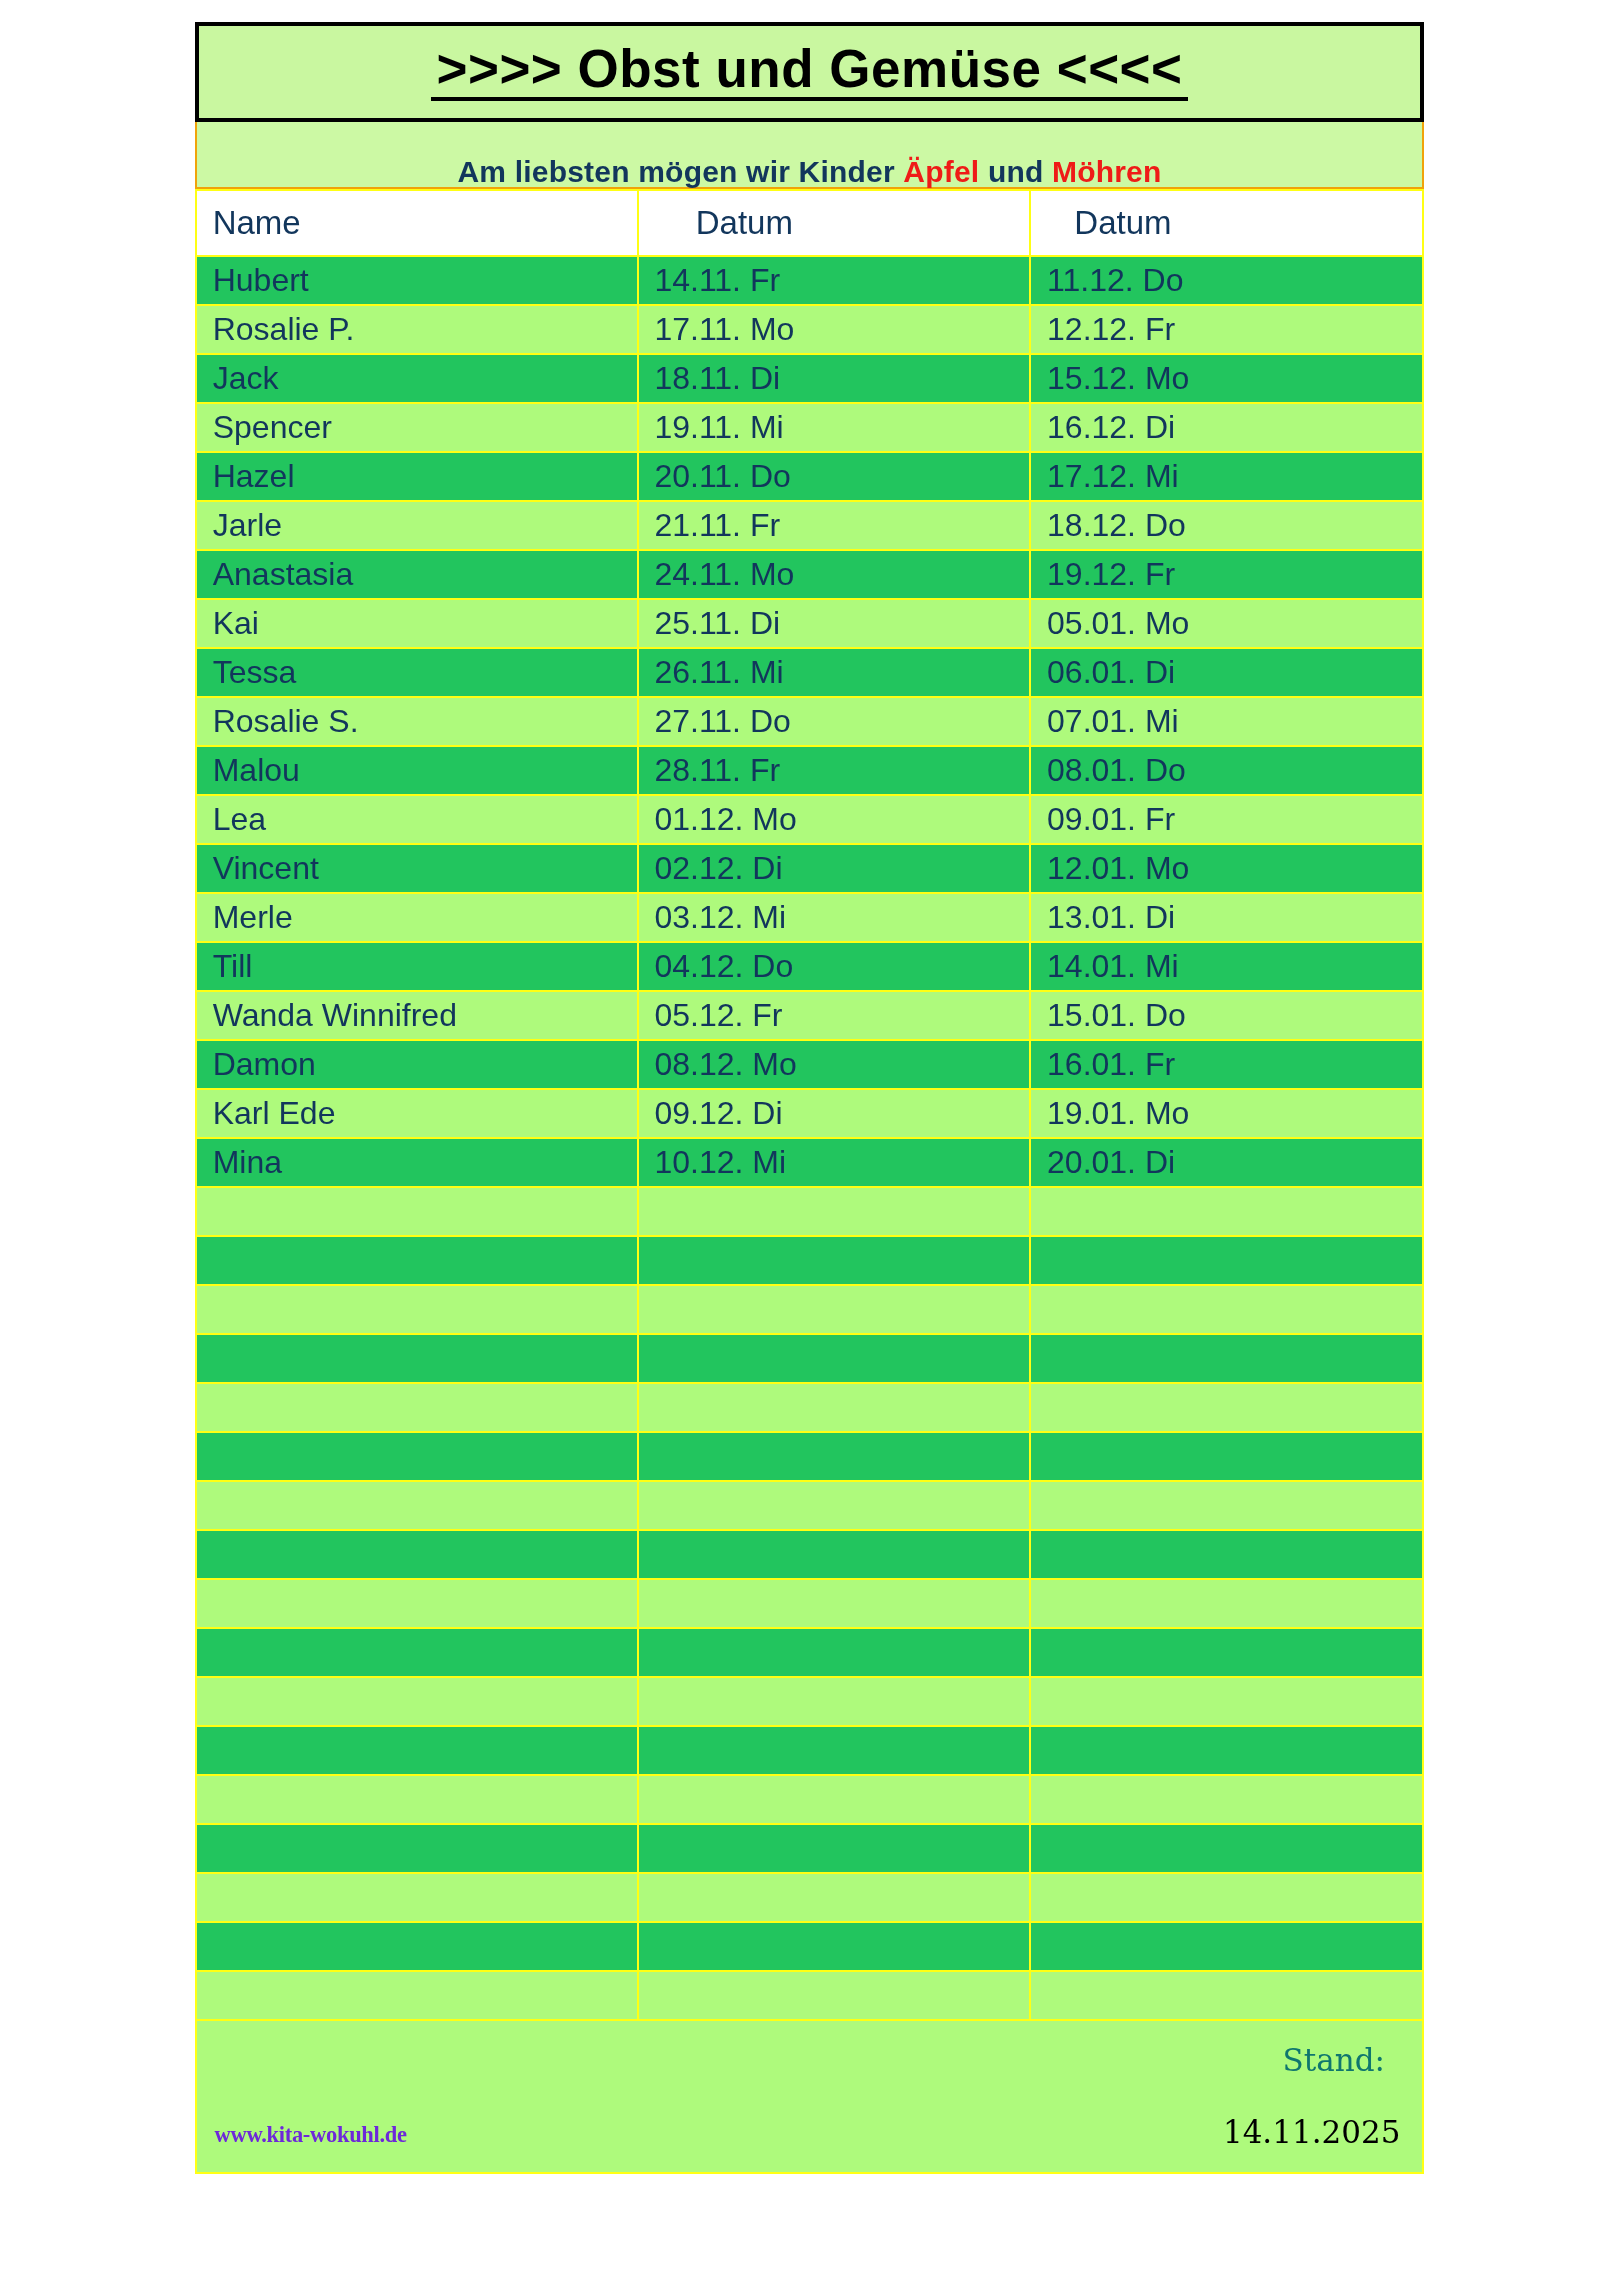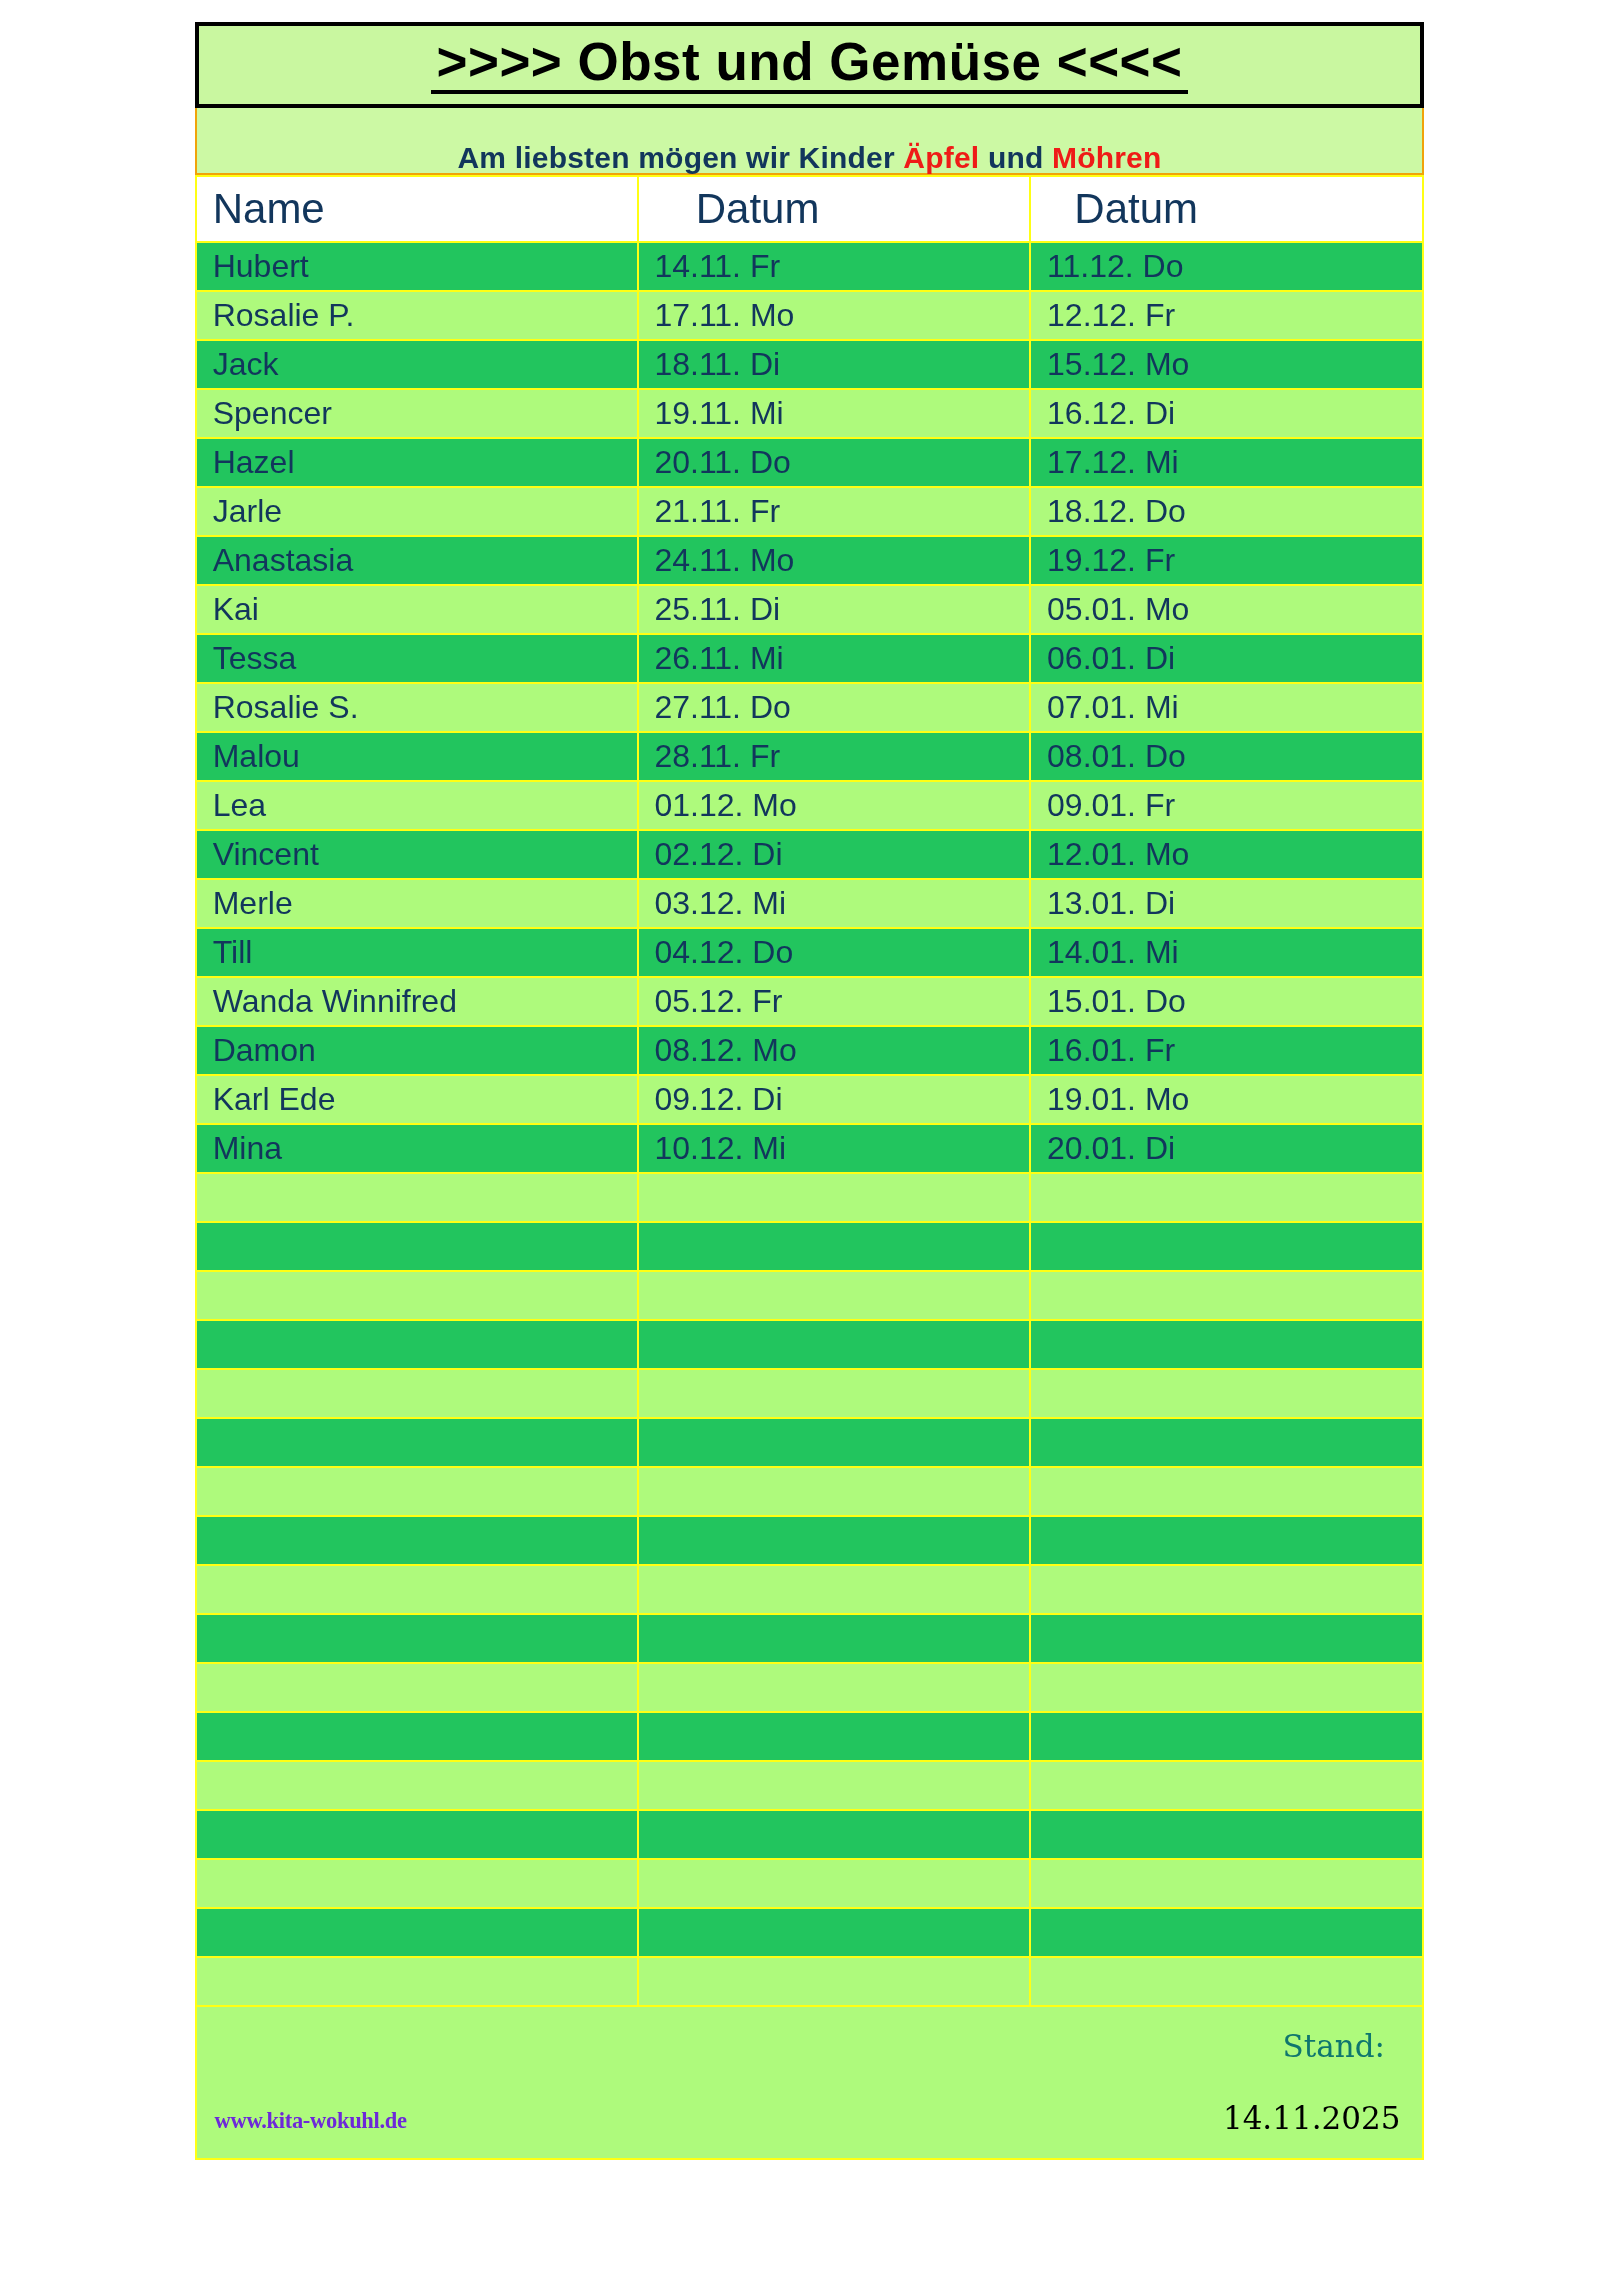--- a/index.html
+++ b/index.html
@@ -12,21 +12,21 @@
   #sheet{
     position:absolute;
     left:195px; top:21.6px;
     width:1229px;
   }
 
   
   .title-box{
     border:4.9px solid #000000;
     background:#c9f7a0;
-    height:86px;
+    height:100px;
     display:flex;align-items:center;justify-content:center;
     box-sizing:border-box;
     position:relative;
     text-align:right;
   }
   .title-text{
     font-size:53px;
     font-weight:bold;
     color:#000000;
     letter-spacing:0.5px;
@@ -74,21 +74,21 @@
     overflow:hidden;
     white-space:nowrap;
   }
   col.c1{width:36%;}
   col.c2{width:32%;}
   col.c3{width:32%;}
 
   tr.head td{
     background:#ffffff;
     height:66px;
-    font-size:42px;
+    font-size:33px;
   }
   tr.head td.ctr{padding-left:57px;}
   tr.head td.ctr2{padding-left:43px;}
 
   tr.light td{background:#22c55e;}
   tr.bright td{background:#aefa7c;}
 
   
   .footer{
     background:#aefa7c;

